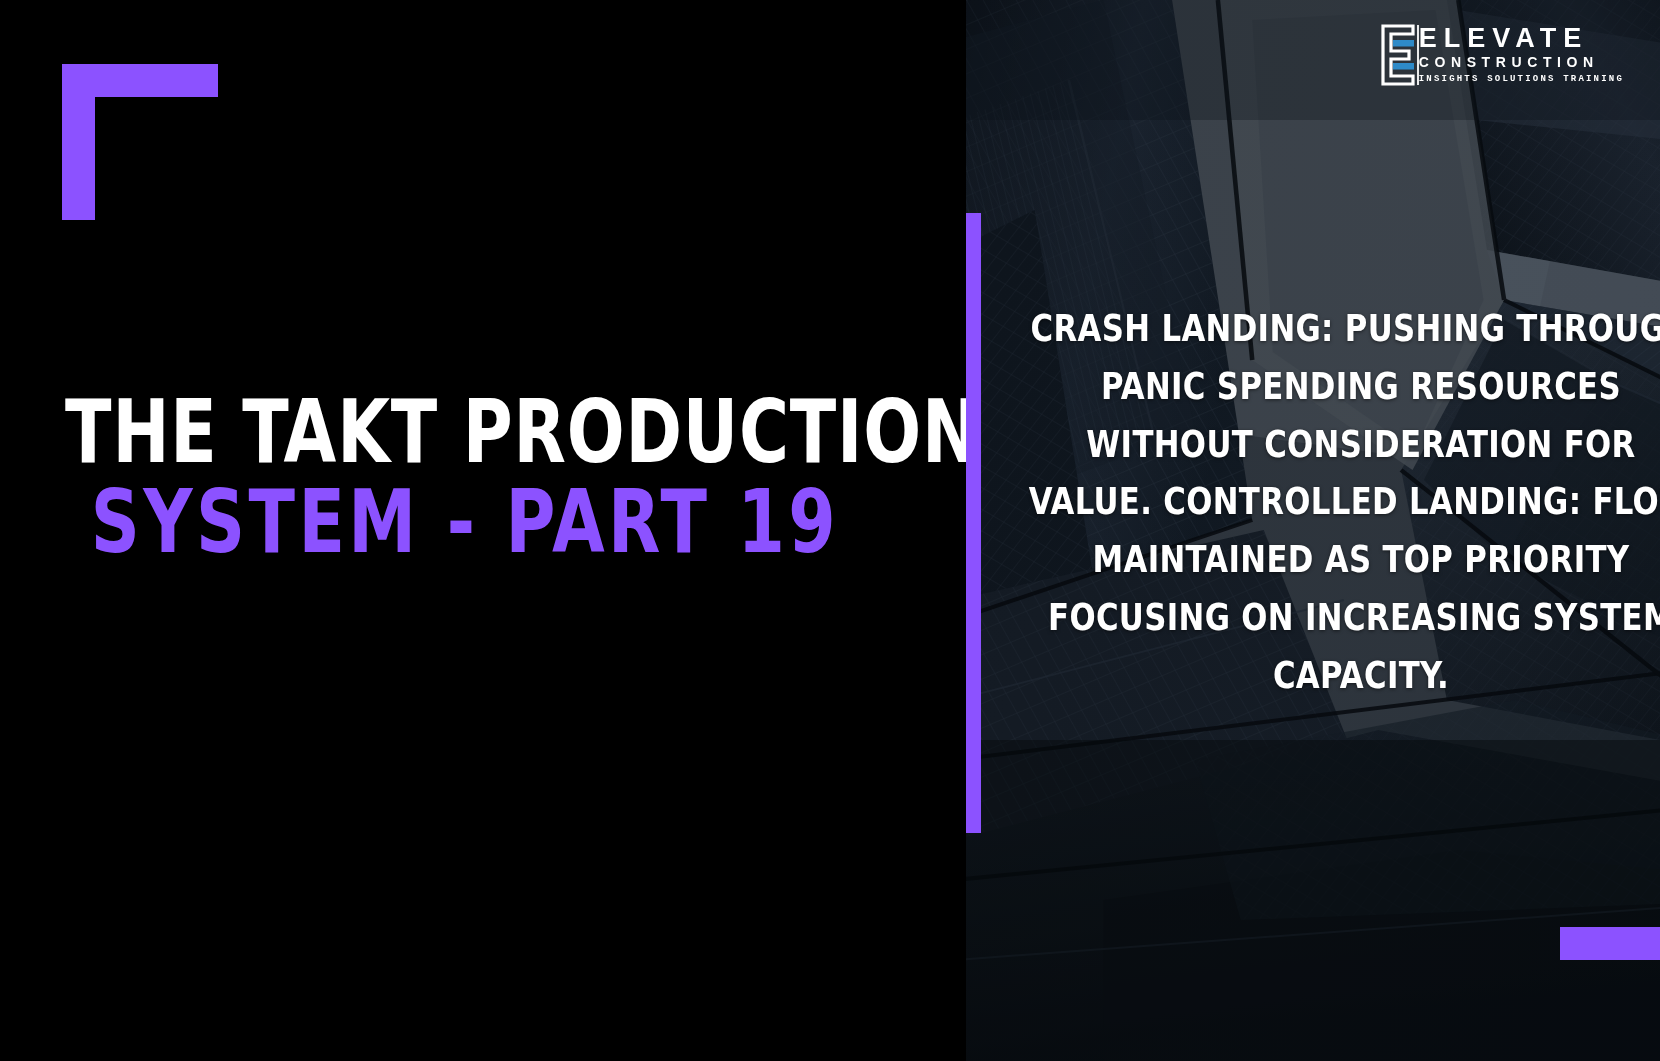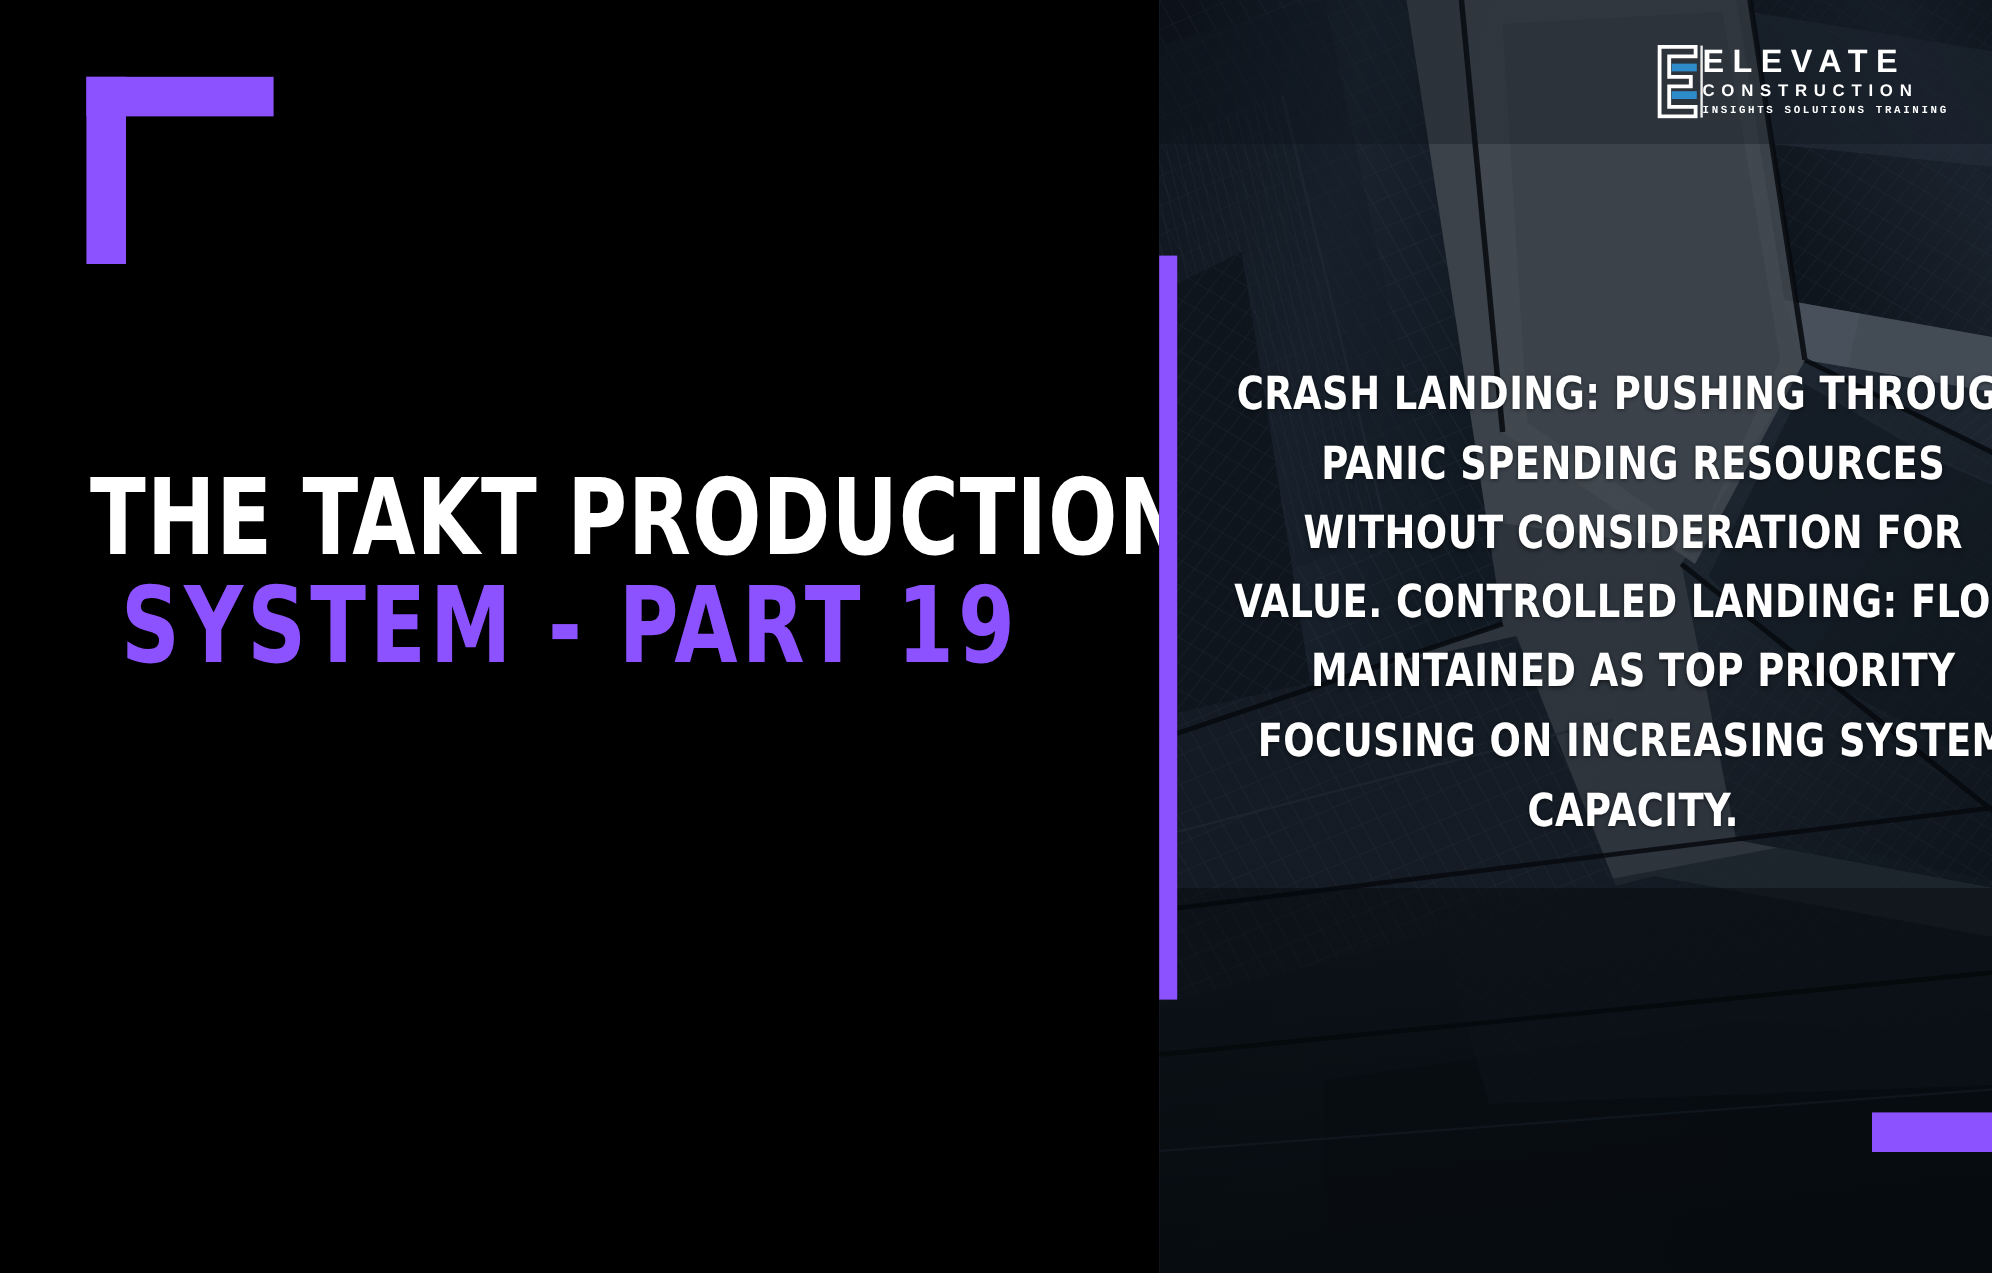--- a/index.html
+++ b/index.html
@@ -13,21 +13,21 @@
     position:relative;
     width:1660px;
     height:1061px;
     background:#000000;
     overflow:hidden;
   }
 
   
   .left-panel{
     position:absolute;
-    left:10px; top:0;
+    left:0; top:0;
     width:970px; height:1012px;
     background:#000000;
   }
 
   
   .bracket-tl{
     position:absolute;
     left:62px; top:64px;
     width:156px; height:156px;
   }
@@ -122,21 +122,21 @@
     letter-spacing:0.4px;
     text-transform:uppercase;
     transform:scaleX(0.90);
     transform-origin:center top;
     text-shadow:0 1px 4px rgba(0,0,0,0.55);
   }
 
   
   .logo{
     position:absolute;
-    right:36px; top:37px;
+    right:36px; top:24px;
     z-index:6;
     display:flex;
     align-items:center;
   }
   .logo-mark{
     width:38px; height:62px;
     position:relative;
   }
   .logo-divider{
     width:2px; height:60px;

